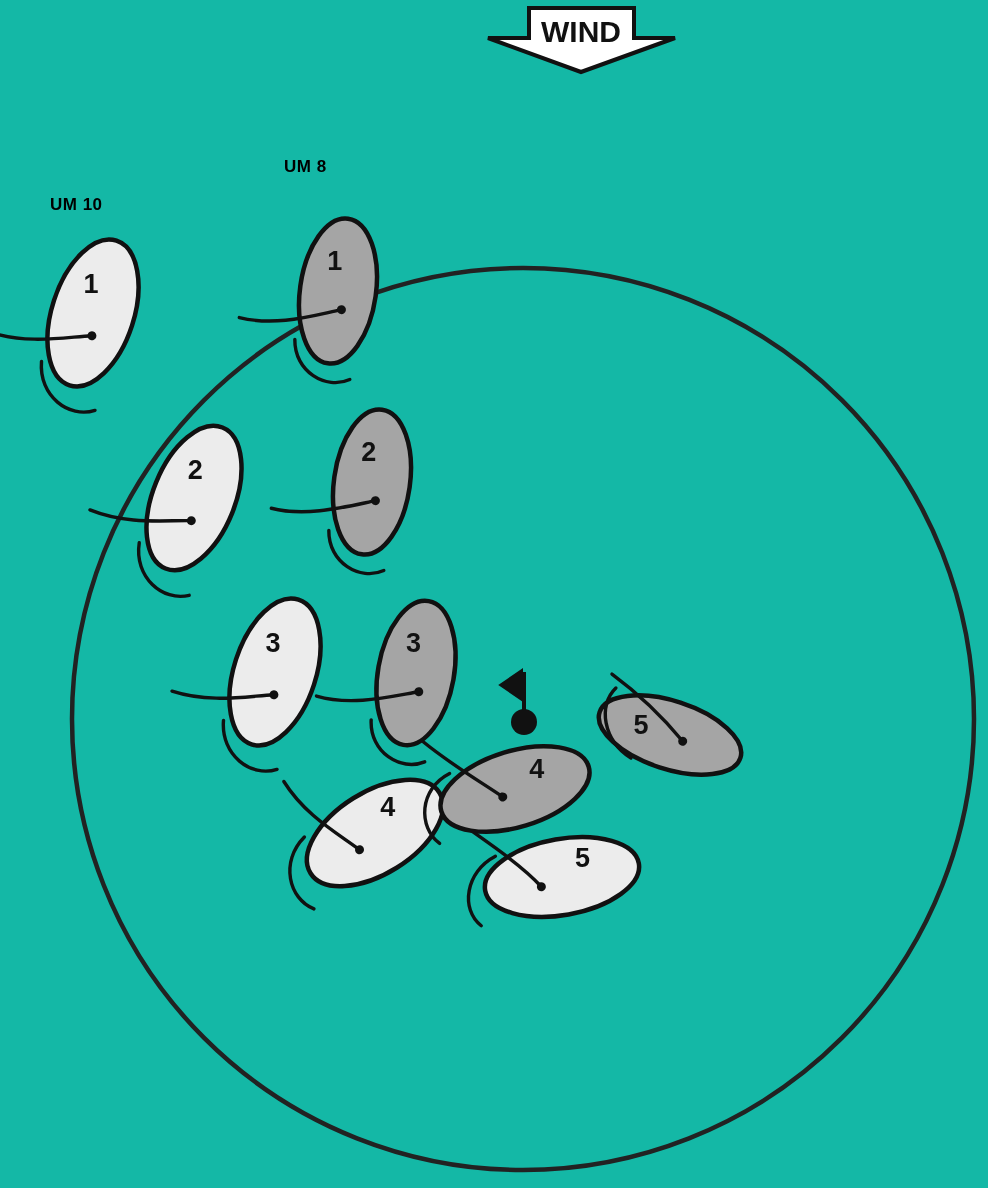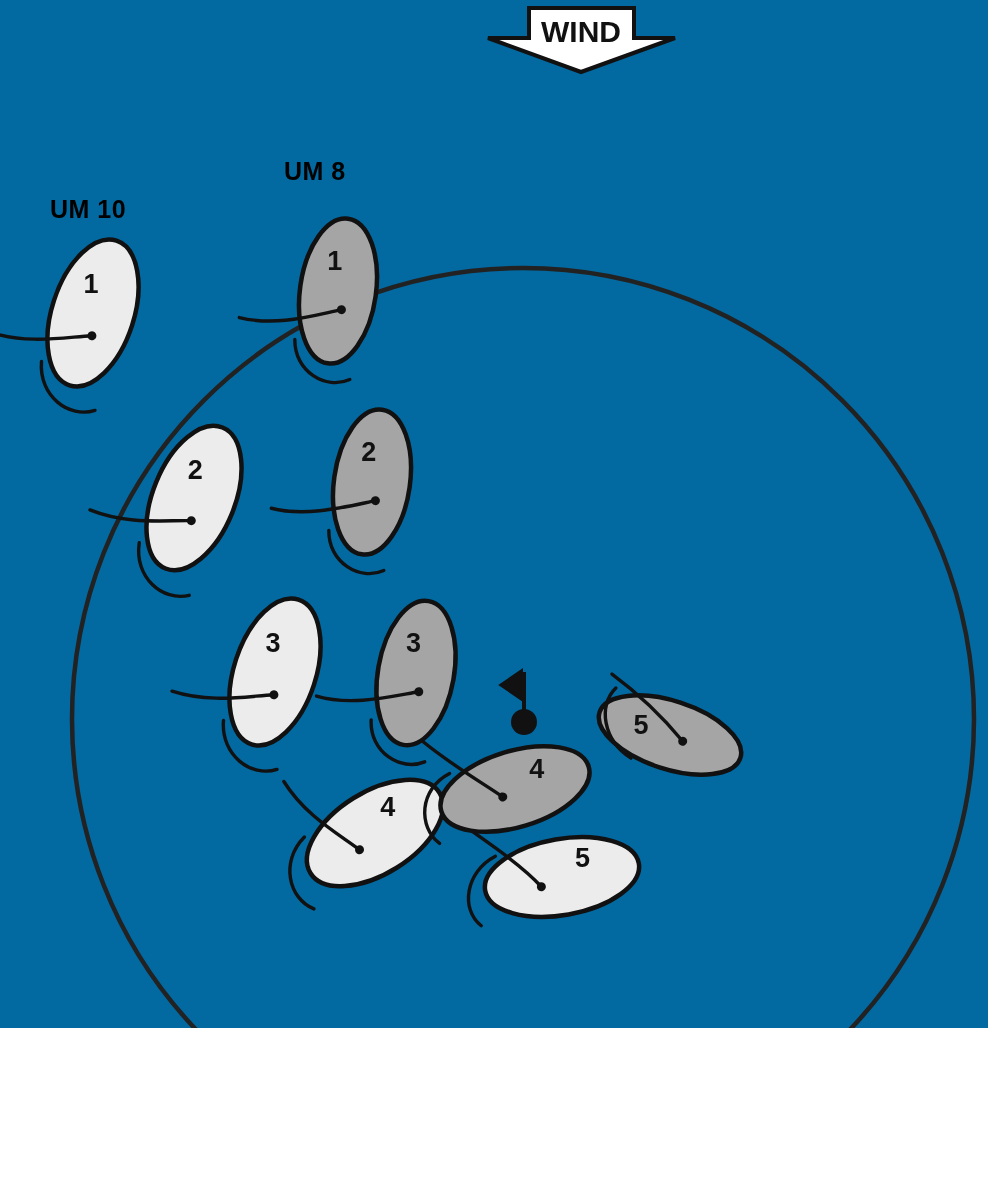--- a/index.html
+++ b/index.html
@@ -7,36 +7,36 @@
     margin: 0;
     padding: 0;
     background: #ffffff;
   }
   body {
     font-family: "Liberation Sans", sans-serif;
   }
   #stage {
     position: relative;
     width: 988px;
-    height: 1028px;
-    background: #0369a1;
+    height: 1188px;
+    background: #14b8a6;
     overflow: hidden;
   }
   #scene {
     position: absolute;
     left: 0;
     top: 0;
     width: 988px;
     height: 1188px;
   }
   .team-label {
     position: absolute;
     font-family: "Liberation Sans", sans-serif;
     font-weight: bold;
-    font-size: 25px;
+    font-size: 17px;
     letter-spacing: 0.5px;
     color: #000000;
     white-space: nowrap;
   }
   #label-um10 { left: 18px; top: 195px; margin-left: 32px; }
   #label-um8  { left: 284px; top: 157px; }
   .boat-number {
     font-family: "Liberation Sans", sans-serif;
     font-weight: bold;
     font-size: 27px;

